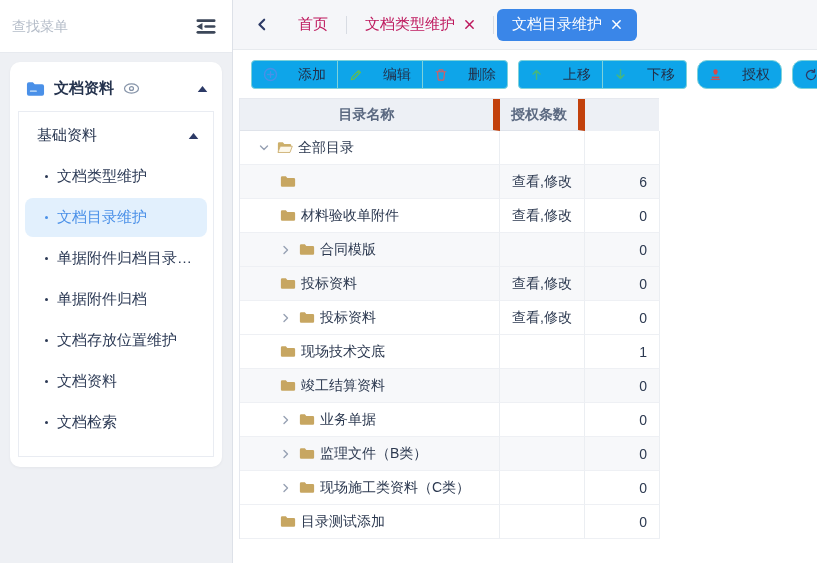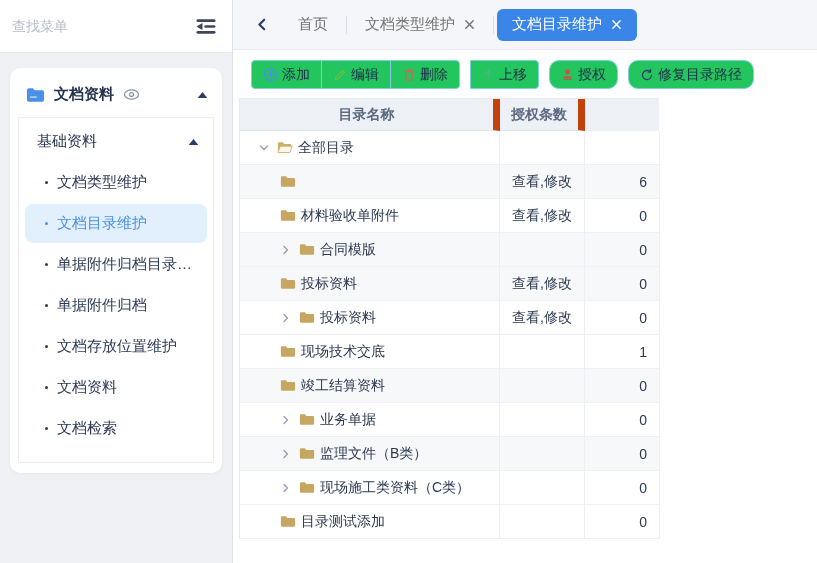--- a/index.html
+++ b/index.html
@@ -1,21 +1,21 @@
 <!DOCTYPE html>
 <html style="--accent-blue: #3a86e8; --link-blue: #4a90e8; --active-item-bg: #e2f0fd; --toolbar-border: #7ed2da; --folder-tan: #c7a661; --stripe: #f7f8fa;"><head>
 <meta charset="utf-8">
 <style>
   * { box-sizing: border-box; margin: 0; padding: 0; }
   html,body { background:#dfe2e8; }
   body { font-family: "Liberation Sans", "DejaVu Sans", sans-serif; }
   .app { width:817px; height:563px; background:#eef0f4; display:flex; overflow:hidden; position:relative; }
 
   
-  .sidebar { width:233px; flex:none; background:#eef0f4; border-right:1px solid #dde1e8; display:flex; flex-direction:column;gap:6px; }
+  .sidebar { width:233px; flex:none; background:#eef0f4; border-right:1px solid #dde1e8; display:flex; flex-direction:column; }
   .search-bar { height:53px; flex:none; background:#fff; border-bottom:1px solid #e7eaef; display:flex; align-items:center; padding:0 14px 0 12px; gap:8px; }
   .search-input { flex:1; min-width:0; border:none; outline:none; background:transparent; font-size:14px; color:#333; font-family:inherit; }
   .search-input::placeholder { color:#b4bcc8; }
   .collapse-icon { color:#3c4759; display:flex; flex:none; cursor:pointer; }
   .menu-card { margin:9px 10px 0; background:#fff; border-radius:10px; padding:4px 6px 10px; box-shadow:0 1px 3px rgba(30,40,60,.05); }
   .section-header { display:flex; align-items:center; gap:9px; padding:13px 8px 13px 10px; cursor:pointer; }
   .section-label { font-size:15px; font-weight:600; color:#25334e; }
   .eye { color:#8593a8; display:flex; }
   .spacer { flex:1; }
   .caret { color:#2c3a66; display:flex; }
@@ -26,28 +26,28 @@
   .menu-item .dot { width:3px; height:3px; border-radius:50%; background:currentColor; flex:none; }
   .menu-item.active { background:var(--active-item-bg,#e2f0fd); color:var(--link-blue,#4a90e8); }
 
   
   .main { flex:1; min-width:0; background:#fff; display:flex; flex-direction:column; }
   .tab-bar { height:50px; flex:none; background:#f5f6f9; border-bottom:1px solid #e7eaee; display:flex; align-items:center; padding:0 12px 0 14px; gap:6px; }
   .back { color:#2c3a66; display:flex; padding:0 8px; cursor:pointer; }
   .tabs { display:flex; align-items:center; }
   .tab-wrap { display:flex; align-items:center; }
   .tab-wrap + .tab-wrap::before { content:""; display:block; width:1px; height:18px; background:#d8dce3; margin:0 3px; }
-  .tab { display:flex; align-items:center; gap:9px; height:32px; padding:0 15px; font-size:15px; color:#737373; border-radius:6px; cursor:pointer; white-space:nowrap; }
+  .tab { display:flex; align-items:center; gap:9px; height:32px; padding:0 15px; font-size:15px; color:#be185d; border-radius:6px; cursor:pointer; white-space:nowrap; }
   .tab.active { background:var(--accent-blue,#3a86e8); color:#fff; }
   .tab-close { display:none; align-items:center; cursor:pointer; }
   .tab-close.show-close { display:flex; }
 
   .toolbar { display:flex; align-items:center; gap:10px; padding:10px 0 9px 18px; background:#fff; flex:none; }
   .btn-group { display:flex; }
-  .btn { height:29px; display:inline-flex; align-items:center; gap:4px; padding:0 11px; background:#22c55e;
+  .btn { height:29px; display:inline-flex; align-items:center; gap:20px; padding:0 11px; background:#0ea5e9;
          border:1px solid var(--toolbar-border,#7ed2da); font-size:14px; color:#22304a; font-family:Liberation Sans, sans-serif; cursor:pointer; white-space:nowrap; }
   .btn-group .btn + .btn { margin-left:-1px; }
   .btn-group .btn:first-child { border-radius:4px 0 0 4px; }
   .btn-group .btn:last-child { border-radius:0 4px 4px 0; }
   .btn.single { border-radius:10px; }
   .bic { display:flex; flex:none; }
   .ic-add { color:#4a90e8; } .ic-edit { color:#6abf44; } .ic-del { color:#e05b5b; }
   .ic-up, .ic-down { color:#47b77d; } .ic-auth { color:#d94848; } .ic-repair { color:#2c3a66; }
 
   .table { margin-left:6px; width:420px; border-left:1px solid #e6e9ef; border-top:1px solid #e6e9ef; flex:none; }
@@ -235,20 +235,28 @@
 
       <div class="btn-group">
         <button class="btn">
           <span class="bic ic-up">
             <svg width="13" height="13" viewBox="0 0 14 14">
               <path d="M7 12 V3 M3.3 6.5 L7 2.8 L10.7 6.5" fill="none" stroke="currentColor" stroke-width="1.6" stroke-linecap="round" stroke-linejoin="round"></path>
             </svg>
           </span>
           <span>上移</span>
         </button>
+        <button class="btn">
+          <span class="bic ic-down">
+            <svg width="13" height="13" viewBox="0 0 14 14">
+              <path d="M7 2 V11 M3.3 7.5 L7 11.2 L10.7 7.5" fill="none" stroke="currentColor" stroke-width="1.6" stroke-linecap="round" stroke-linejoin="round"></path>
+            </svg>
+          </span>
+          <span>下移</span>
+        </button>
       </div>
 
       <button class="btn single">
         <span class="bic ic-auth">
           <svg width="13" height="13" viewBox="0 0 16 16">
             <path d="M8 1.6 a2.7 2.7 0 0 1 2.7 2.7 c0 1.9 -1.3 2.5 -1.3 3.6 H6.6 c0 -1.1 -1.3 -1.7 -1.3 -3.6 A2.7 2.7 0 0 1 8 1.6 Z" fill="currentColor"></path>
             <path d="M3.4 10.6 h9.2 v2.2 H3.4 Z" fill="currentColor"></path>
             <path d="M2.8 14.2 h10.4" stroke="currentColor" stroke-width="1.1" stroke-linecap="round"></path>
           </svg>
         </span>

